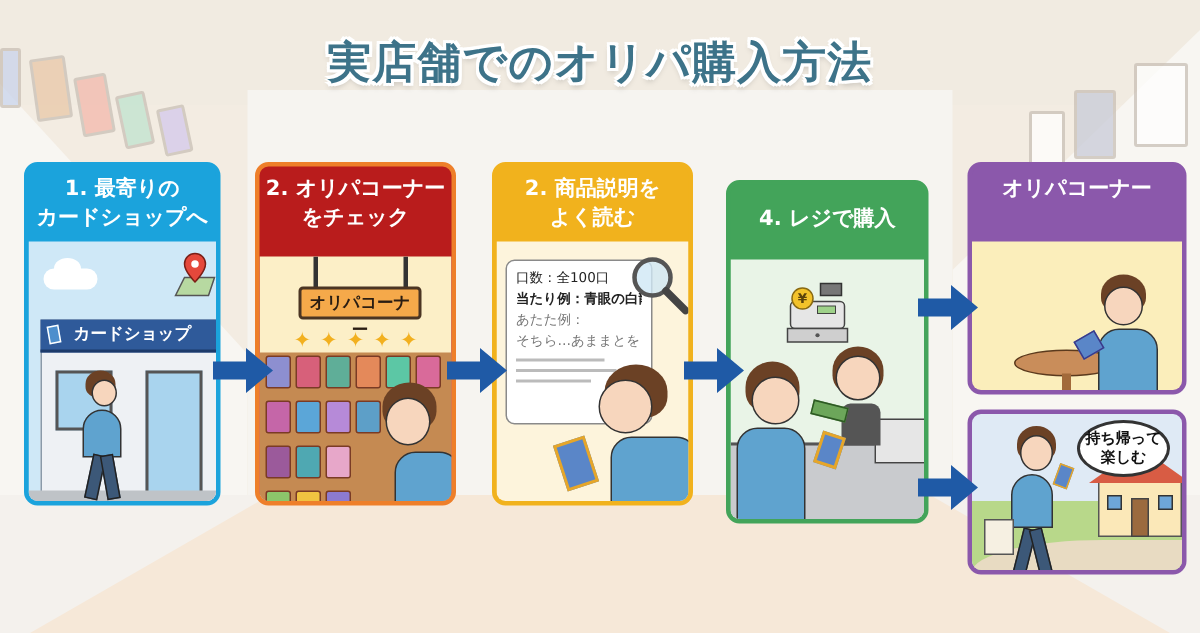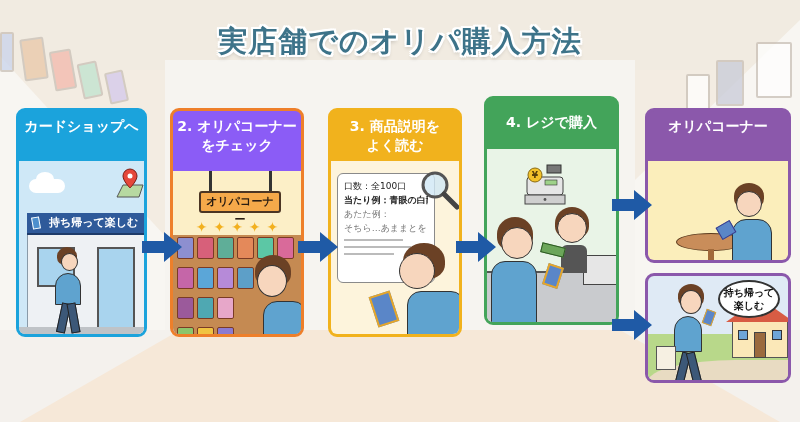--- a/index.html
+++ b/index.html
@@ -12,23 +12,23 @@
 .floor{position:absolute;left:0;top:330px;width:800px;height:92px;background:#f6e8d8;clip-path:polygon(22% 0,78% 0,100% 100%,0 100%)}
 .floor-side-l{position:absolute;left:0;top:330px;width:200px;height:92px;background:#f4f1ed;clip-path:polygon(0 0,90% 0,10% 100%,0 100%)}
 .floor-side-r{position:absolute;right:0;top:330px;width:200px;height:92px;background:#f4f1ed;clip-path:polygon(10% 0,100% 0,100% 100%,90% 100%)}
 .poster{position:absolute;border:2px solid #c9c0b6;border-radius:2px;opacity:.75}
 .title{position:absolute;left:0;top:22px;width:800px;text-align:center;font-weight:bold;font-size:29px;color:#3d7389;letter-spacing:1px;
  text-shadow:2px 0 #fff,-2px 0 #fff,0 2px #fff,0 -2px #fff,2px 2px #fff,-2px -2px #fff,2px -2px #fff,-2px 2px #fff,0 3px 4px rgba(0,0,0,.25)}
 .panel{position:absolute;border-radius:9px;overflow:hidden;border:3px solid}
 .panel-head{color:#fff;font-weight:bold;font-size:14px;line-height:19px;text-align:center;padding-top:6px}
 .panel-body{position:absolute;left:0;right:0;bottom:0;overflow:hidden}
 .p1{left:16px;top:108px;width:131px;height:229px;border-color:#1ba3dc;background:#1ba3dc}
-.p2{left:170px;top:108px;width:134px;height:229px;border-color:#ee7f2a;background:#8b5cf6}
+.p2{left:170px;top:108px;width:134px;height:229px;border-color:#ee7f2a;background:#b91c1c}
 .p3{left:328px;top:108px;width:134px;height:229px;border-color:#f1b21d;background:#f1b21d}
-.p4{left:484px;top:96px;width:135px;height:229px;border-color:#43a45a;background:#43a45a}
+.p4{left:484px;top:120px;width:135px;height:229px;border-color:#43a45a;background:#43a45a}
 .p5a{left:645px;top:108px;width:146px;height:155px;border-color:#8b58ab;background:#8b58ab}
 .p5b{left:645px;top:273px;width:146px;height:110px;border-color:#8b58ab;background:#dfeaf5}
 .arrow{position:absolute;width:40px;height:30px}
 .arrow svg{width:100%;height:100%}
 .sign{position:absolute;background:#f5a94a;border:2px solid #4b3523;border-radius:3px;font-weight:bold;font-size:11px;color:#2a1d12;text-align:center;line-height:18px}
 .shop-sign{position:absolute;background:#2f5a9a;color:#fff;font-weight:bold;font-size:11px;line-height:20px;border-bottom:2px solid #1d3b6a}
 .note{position:absolute;background:#fff;border:1.5px solid #8a8a8a;border-radius:6px;font-size:9px;line-height:14px;padding:5px 6px;color:#222}
 .bubble{position:absolute;background:#fff;border:2px solid #333;border-radius:50%;font-weight:bold;font-size:10px;text-align:center;line-height:13px;color:#111;display:flex;align-items:center;justify-content:center}
 .card{position:absolute;width:17px;height:22px;border:1.5px solid #7a3b25;border-radius:2px}
 .person-head{position:absolute;border-radius:50%;background:#f7d6bd;border:1.5px solid #333}
@@ -53,32 +53,33 @@
   <div class="poster" style="left:107px;top:71px;width:19px;height:32px;background:#d3c9ec;transform:rotate(-12deg)"></div>
   <div class="poster" style="left:686px;top:74px;width:24px;height:36px;background:#fff"></div>
   <div class="poster" style="left:716px;top:60px;width:28px;height:46px;background:#c8cbd8"></div>
   <div class="poster" style="left:756px;top:42px;width:36px;height:56px;background:#fff"></div>
 </div>
 
 <div class="title">実店舗でのオリパ購入方法</div>
 
 <div class="panel p1">
   <div class="panel-head">
+    <div>1. 最寄りの</div>
     <div>カードショップへ</div>
   </div>
   <div class="panel-body" style="top:50px;background:#cfe8f7">
     <div style="position:absolute;left:10px;top:18px;width:36px;height:14px;background:#fff;border-radius:10px"></div>
     <div style="position:absolute;left:17px;top:11px;width:18px;height:14px;background:#fff;border-radius:50%"></div>
     <svg style="position:absolute;left:96px;top:6px" width="30" height="32" viewBox="0 0 30 32">
       <polygon points="2,30 8,18 28,18 24,30" fill="#b7d9a1" stroke="#555" stroke-width="1"></polygon>
       <path d="M15 2a7 7 0 0 1 7 7c0 5-7 12-7 12S8 14 8 9a7 7 0 0 1 7-7z" fill="#e5483b" stroke="#7a1e16" stroke-width="1"></path>
       <circle cx="15" cy="9" r="2.5" fill="#fff"></circle>
     </svg>
     <div style="position:absolute;left:8px;top:52px;width:118px;height:126px;background:#eef1f4;border:1.5px solid #8a9aa8"></div>
-    <div class="shop-sign" style="left:8px;top:52px;width:118px;padding-left:22px">持ち帰って楽しむ</div>
+    <div class="shop-sign" style="left:8px;top:52px;width:118px;padding-left:22px">カードショップ</div>
     <div style="position:absolute;left:13px;top:56px;width:8px;height:12px;background:#4d8fcd;border:1px solid #fff;transform:rotate(-10deg)"></div>
     <div style="position:absolute;left:18px;top:86px;width:38px;height:40px;background:#a9d4ee;border:2px solid #555"></div>
     <div style="position:absolute;left:78px;top:86px;width:38px;height:90px;background:#a9d4ee;border:2px solid #555"></div>
     <div style="position:absolute;left:0;top:166px;width:131px;height:12px;background:#bfc3c7"></div>
     <div class="hair" style="left:38px;top:86px;width:20px;height:18px"></div>
     <div class="person-head" style="left:42px;top:92px;width:17px;height:18px"></div>
     <div class="body-shirt" style="left:36px;top:112px;width:26px;height:32px"></div>
     <div style="position:absolute;left:40px;top:142px;width:9px;height:30px;background:#3c5878;border:1px solid #222;transform:rotate(12deg)"></div>
     <div style="position:absolute;left:50px;top:142px;width:9px;height:30px;background:#3c5878;border:1px solid #222;transform:rotate(-10deg)"></div>
   </div>
@@ -112,21 +113,21 @@
     <div class="card" style="left:24px;top:156px;background:#f0c341"></div>
     <div class="card" style="left:44px;top:156px;background:#8c7ad0"></div>
     <div class="hair" style="left:82px;top:84px;width:36px;height:32px"></div>
     <div class="person-head" style="left:84px;top:94px;width:30px;height:32px"></div>
     <div class="body-shirt" style="left:90px;top:130px;width:44px;height:50px"></div>
   </div>
 </div>
 
 <div class="panel p3">
   <div class="panel-head">
-    <div>3. 商品説明を</div>
+    <div>2. 商品説明を</div>
     <div>よく読む</div>
   </div>
   <div class="panel-body" style="top:50px;background:#fdf4dc">
     <div class="note" style="left:6px;top:12px;width:98px;height:110px">
       <div style="font-weight:normal">口数：全100口</div>
       <div style="font-weight:bold;white-space:nowrap;overflow:hidden">当たり例：青眼の白龍</div>
       <div style="color:#777">あたた例：</div>
       <div style="color:#777;white-space:nowrap">そちら…あままとを</div>
       <div style="margin-top:4px;height:2px;background:#bbb;width:70%"></div>
       <div style="margin-top:5px;height:2px;background:#bbb;width:80%"></div>

